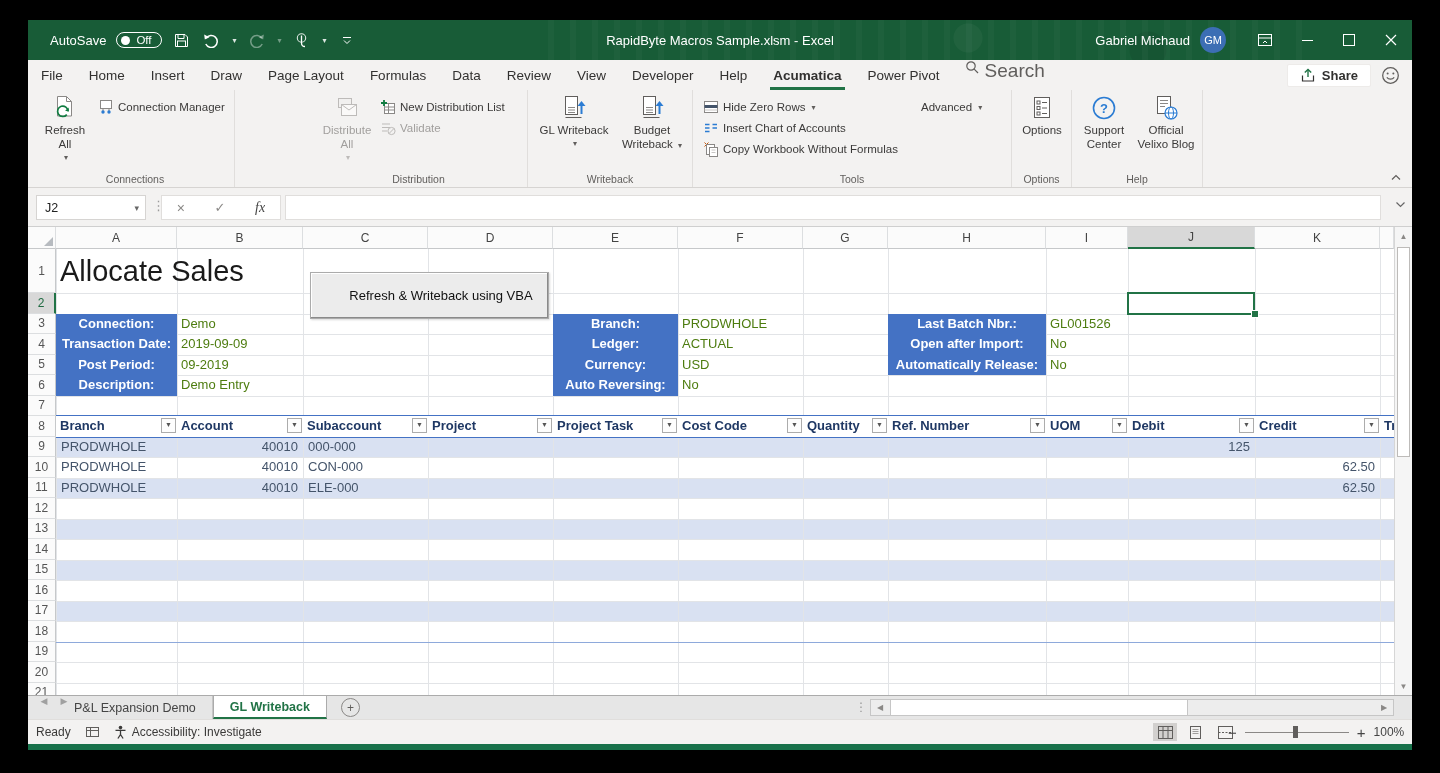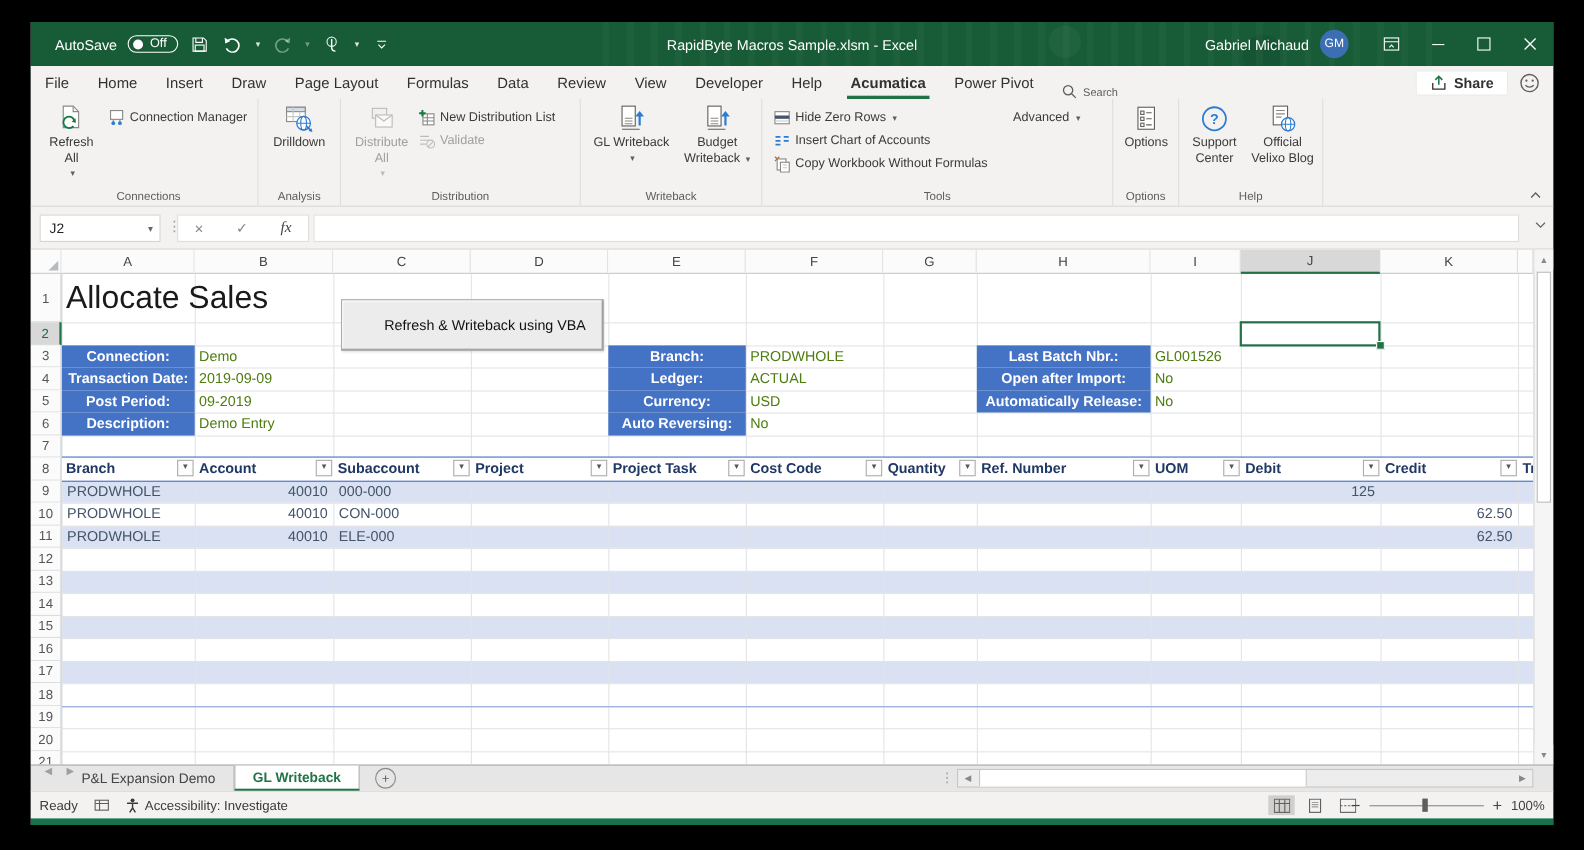--- a/index.html
+++ b/index.html
@@ -21,21 +21,21 @@
   #tb-title{position:absolute;left:0;top:0;width:1384px;height:40px;display:flex;align-items:center;justify-content:center;font-size:13px;color:#fff;pointer-events:none;}
   #tb-right{position:absolute;right:0;top:0;height:40px;display:flex;align-items:center;}
   #user-name{font-size:13px;margin-right:10px;}
   #avatar{width:26px;height:26px;border-radius:50%;background:#3C6EB4;color:#fff;font-size:11px;display:flex;align-items:center;justify-content:center;margin-right:18px;}
   .winbtn{width:42px;height:40px;display:flex;align-items:center;justify-content:center;}
   
   #tabrow{position:absolute;left:0;top:40px;width:1384px;height:30px;background:#F3F2F1;display:flex;align-items:stretch;}
   .rtab{display:flex;align-items:center;padding:0 13px;font-size:13.5px;color:#323130;position:relative;cursor:default;}
   .rtab.active{font-weight:bold;}
   .rtab.active:after{content:"";position:absolute;left:10px;right:10px;bottom:0;height:3px;background:#217346;}
-  #searchbox{display:flex;align-items:flex-end;gap:6px;padding:0 12px;font-size:10px;color:#605E5C;}
+  #searchbox{display:flex;align-items:flex-start;gap:6px;padding:0 12px;font-size:19px;color:#605E5C;}
   #tabrow-right{margin-left:auto;display:flex;align-items:center;gap:10px;padding-right:12px;}
   #share-btn{display:flex;align-items:center;gap:6px;background:#fff;border:1px solid #EDEBE9;border-radius:2px;padding:3px 12px;font-size:13px;font-weight:bold;color:#323130;}
   
   #ribbon{position:absolute;left:0;top:70px;width:1384px;height:98px;background:#F3F2F1;border-bottom:1px solid #D6D4D2;box-sizing:border-box;}
   .rgroup{position:absolute;top:0;height:97px;border-right:1px solid #E0DEDC;box-sizing:border-box;}
   .gname{position:absolute;bottom:2px;left:0;width:100%;text-align:center;font-size:10.5px;color:#605E5C;}
   .bigbtn{position:absolute;top:3px;display:flex;flex-direction:column;align-items:center;text-align:center;font-size:11.5px;color:#3B3A39;line-height:14px;cursor:default;}
   .bigbtn .bicon{height:30px;display:flex;align-items:center;}
   .bigbtn.disabled{color:#A19F9D;}
   .smbtn{position:absolute;height:20px;display:flex;align-items:center;gap:4px;font-size:11.5px;color:#3B3A39;white-space:nowrap;}
@@ -240,38 +240,20 @@
               <path d="M5 9.5V12M11 9.5V12" stroke="#8A8886"></path>
               <circle cx="5" cy="13" r="1.7" fill="#2B7CD3"></circle>
               <circle cx="11" cy="13" r="1.7" fill="#2B7CD3"></circle>
             </svg>
         </span>
         <span>Connection Manager</span>
       </div>
       <div class="gname">Connections</div>
     </div>
 
-    <div class="rgroup" style="left:207px;width:75px;">
-      <div class="bigbtn" style="left:7px;width:60px;">
-        <span class="bicon">
-          <svg width="26" height="26" viewBox="0 0 26 26">
-              <rect x="1.5" y="2.5" width="17" height="13" fill="#fff" stroke="#8A8886"></rect>
-              <rect x="1.5" y="2.5" width="17" height="4" fill="#D5DCE4" stroke="#8A8886"></rect>
-              <path d="M7.5 2.5v13M13.5 6.5v9M1.5 11h17" stroke="#C8C6C4"></path>
-              <circle cx="17" cy="17" r="6.2" fill="#fff" stroke="#2B7CD3" stroke-width="1.2"></circle>
-              <ellipse cx="17" cy="17" rx="2.6" ry="6.2" fill="none" stroke="#2B7CD3"></ellipse>
-              <path d="M10.8 17h12.4" stroke="#2B7CD3"></path>
-              <path d="M19.5 19.5l4 4" stroke="#2B7CD3" stroke-width="1.6"></path>
-              <path d="M25 25l-.8-3.4-2.6 2.6z" fill="#2B7CD3"></path>
-            </svg>
-        </span>
-        <span>Drilldown</span>
-      </div>
-      <div class="gname">Analysis</div>
-    </div>
 
     <div class="rgroup" style="left:282px;width:218px;">
       <div class="bigbtn disabled" style="left:8px;width:58px;">
         <span class="bicon">
           <svg width="26" height="26" viewBox="0 0 26 26">
               <rect x="4.5" y="3.5" width="13" height="9" fill="#F1F0EF" stroke="#BDBBB9"></rect>
               <rect x="7.5" y="9.5" width="15" height="11" fill="#FAF9F8" stroke="#BDBBB9"></rect>
               <path d="M7.5 9.5l7.5 5.5 7.5-5.5" fill="none" stroke="#BDBBB9"></path>
             </svg>
         </span>

